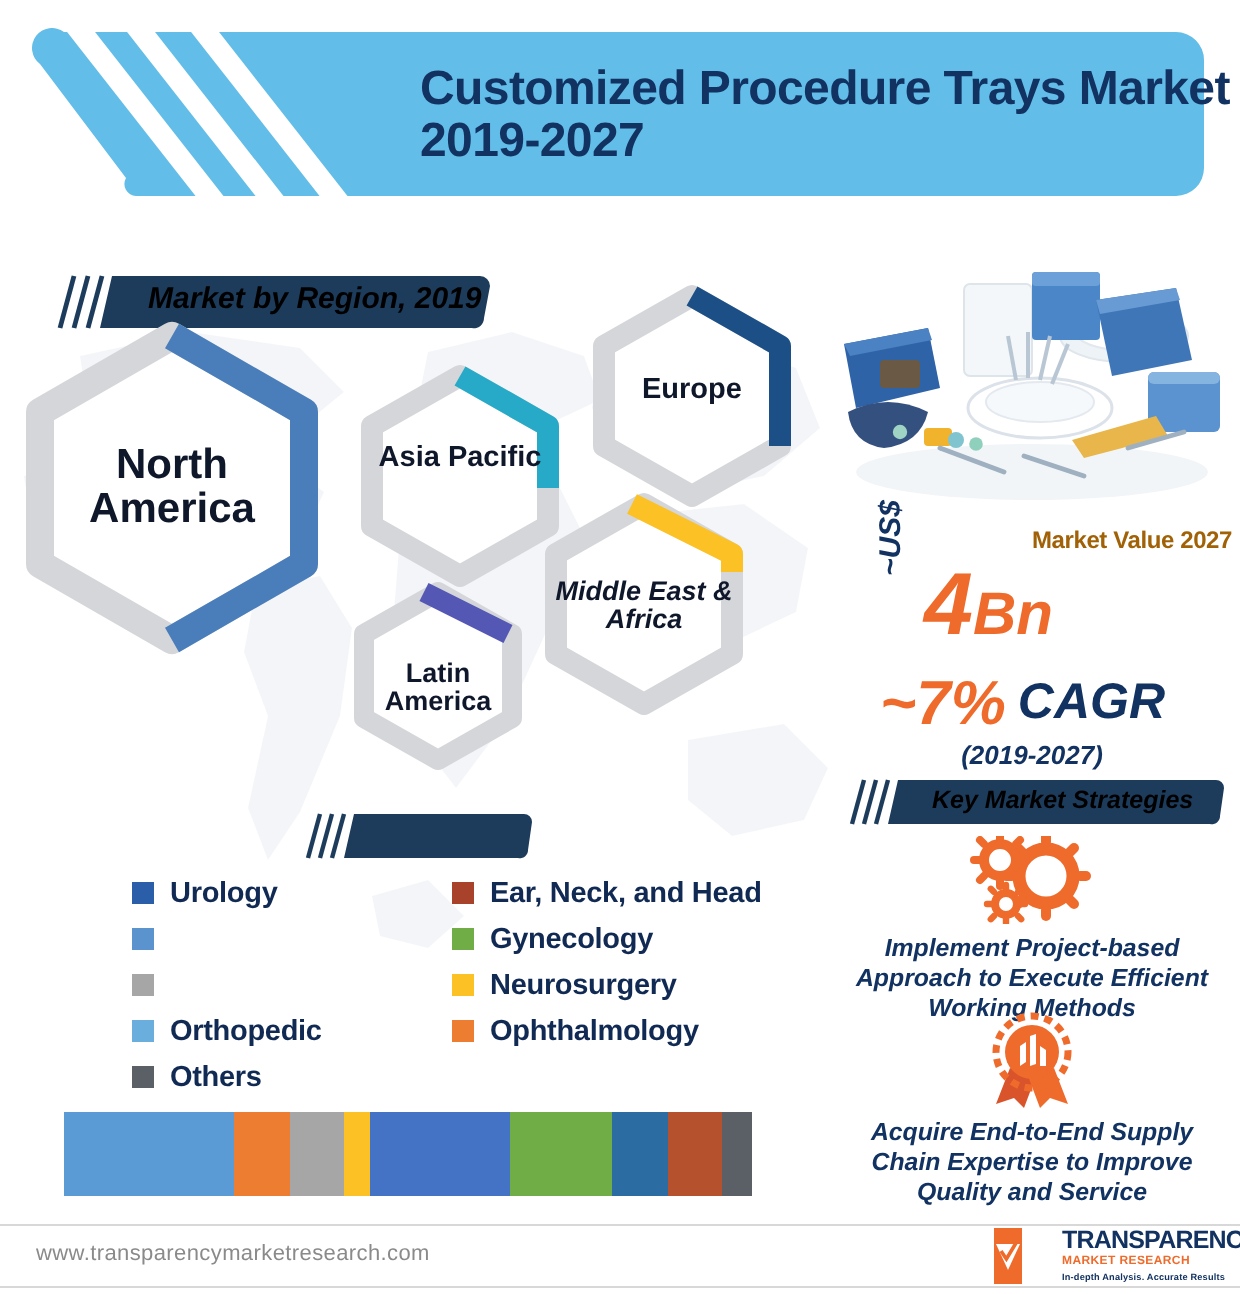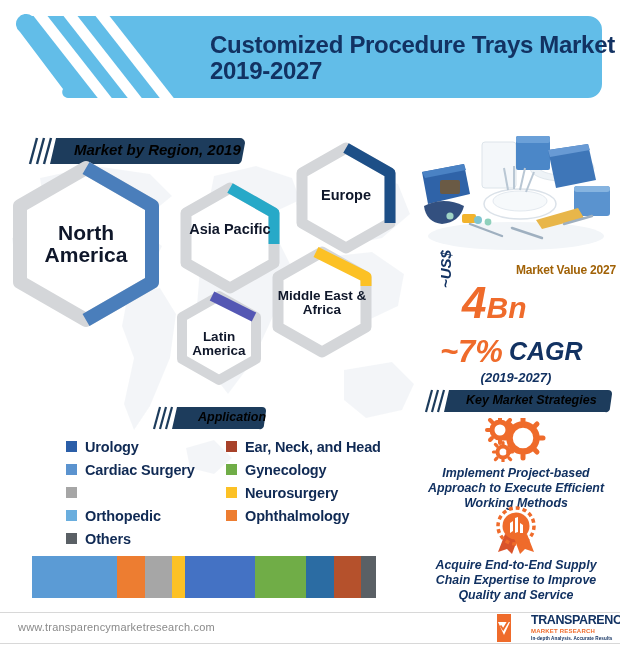--- a/index.html
+++ b/index.html
@@ -193,21 +193,21 @@
     </div>
     <div class="hex-label" style="left:182px;top:82px;width:88px;font-size:14.5px;">
       <span>Asia Pacific</span>
     </div>
     <div class="hex-label" style="left:298px;top:48px;width:88px;font-size:14.5px;">
       <span>Europe</span>
     </div>
     <div class="hex-label" style="left:176px;top:190px;width:78px;font-size:13.5px;">
       <span>Latin America</span>
     </div>
-    <div class="hex-label" style="left:268px;top:149px;width:100px;font-size:13.5px;">
+    <div class="hex-label" style="left:268px;top:149px;width:100px;font-size:13.5px;font-style:italic;">
       <span>Middle East &amp; Africa</span>
     </div>
   </div>
 
   <svg class="prod-photo" viewBox="0 0 200 128" xmlns="http://www.w3.org/2000/svg">
     <ellipse cx="100" cy="108" rx="88" ry="14" fill="#f2f5f8"></ellipse>
 
     <ellipse cx="146" cy="40" rx="32" ry="13" fill="#eef3f7" stroke="#dfe6ec"></ellipse>
     <ellipse cx="146" cy="38" rx="24" ry="9" fill="#ffffff" stroke="#e2e8ee"></ellipse>
     <rect x="66" y="14" width="34" height="46" rx="3" fill="#f4f7fa" stroke="#dde4ea"></rect>
@@ -328,32 +328,30 @@
 
   <div class="ribbon" style="left:152px;top:405px;width:118px;height:24px;">
     <svg width="118" height="26" viewBox="0 0 118 26" xmlns="http://www.w3.org/2000/svg">
       <g stroke="#1d3c5c" stroke-width="2.2" fill="none">
         <line x1="2" y1="24" x2="8" y2="2"></line>
           <line x1="8" y1="24" x2="14" y2="2"></line>
           <line x1="14" y1="24" x2="20" y2="2"></line>
       </g>
       <path d="M25 2 H110 a4 4 0 0 1 4 4 L112 20 a4 4 0 0 1 -5 4 H20 Z" fill="#1d3c5c"></path>
     </svg>
-    <div class="rtext" style="left:30px;height:24px;line-height:24px;font-size:12.5px;">Application</div>
   </div>
 
   <div class="legend">
     <div class="legend-col" style="left:0;">
       <div class="legend-item">
         <span class="swatch" style="background:#2b5ea8"></span>
         <span class="ltext">Urology</span>
       </div>
       <div class="legend-item">
         <span class="swatch" style="background:#5b93cf"></span>
-        <span class="ltext">Cardiac Surgery</span>
       </div>
       <div class="legend-item">
         <span class="swatch" style="background:#a6a6a6"></span>
       </div>
       <div class="legend-item">
         <span class="swatch" style="background:#6aaede"></span>
         <span class="ltext">Orthopedic</span>
       </div>
       <div class="legend-item">
         <span class="swatch" style="background:#5a6065"></span>

